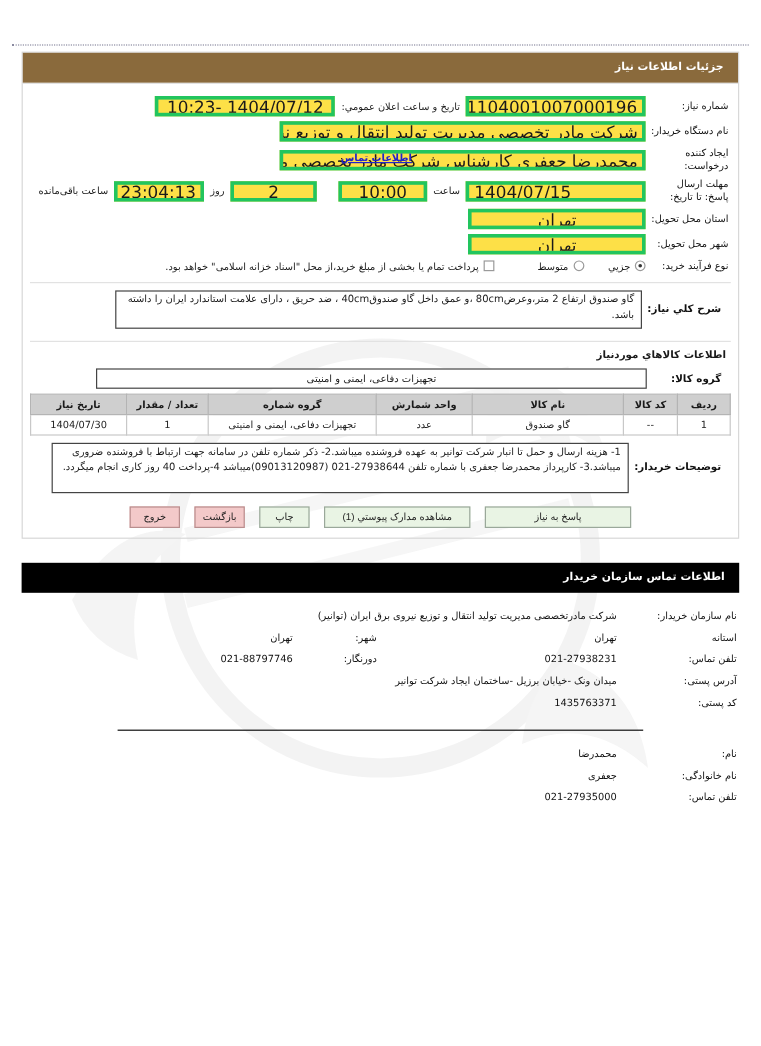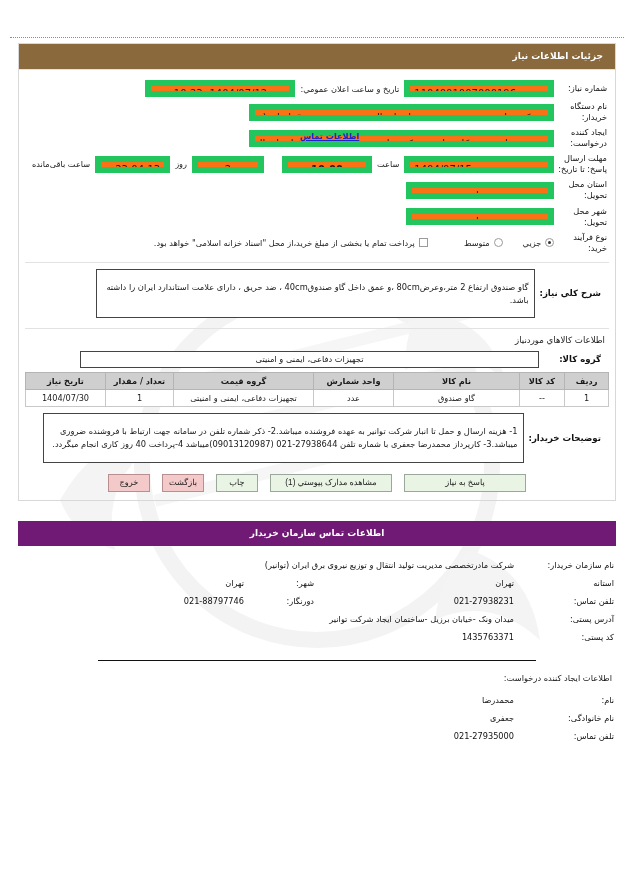--- a/index.html
+++ b/index.html
@@ -65,42 +65,42 @@
   table.form td { vertical-align: middle; padding: 2px 2px; }
   td.lbl {
     width: 118px;
     text-align: right;
     padding-right: 8px;
     font-size: 8.2px;
     line-height: 1.35;
     color: #111;
   }
   .fld {
-    border: 6px solid #22c55e;
-    background: #f97316;
+    border: 3px solid #22c55e;
+    background: #fde047;
     height: 17px;
     line-height: 15px;
     padding: 0 4px;
-    font-size: 10px;
+    font-size: 14px;
     text-align: left;
     overflow: hidden;
     white-space: nowrap;
     display: block;
   }
   .fld.ta-right { text-align: right; }
   .fld.ta-center { text-align: center; }
   .inline-lbl {
     font-size: 8.2px;
     padding: 0 5px;
     white-space: nowrap;
   }
   .w-big   { width: 305px; }
   .w-num   { width: 150px; }
   .w-date  { width: 150px; }
-  .w-time  { width: 90px; font-weight: bold; }
+  .w-time  { width: 74px; }
   .w-days  { width: 72px; }
   .w-clock { width: 75px; padding-left: 24px; }
   .w-city  { width: 148px; }
 
   .row-flex { display: flex; align-items: center; justify-content: flex-start; }
 
   
   .creator-wrap { position: relative; }
   .creator-link {
     position: absolute;
@@ -133,33 +133,33 @@
 
   
   .sep { border-top: 1px solid #e2e2e2; margin: 6px 0 0 0; }
   .sect-lbl {
     font-weight: bold; font-size: 8.6px; white-space: nowrap;
     padding-right: 6px;
   }
   .desc-box {
     border: 1px solid #444; background: #fff;
     font-size: 8.3px; line-height: 1.55;
-    padding: 11px 6px;
+    padding: 0 6px;
     text-align: right;
     min-height: 32px;
     margin-left: 16px;
   }
   .group-box {
     border: 1px solid #444; background: #fff;
     height: 17px; line-height: 15px;
     font-size: 8.3px; padding: 0 6px;
     text-align: center;
   }
   .block-title {
-    font-weight: normal; font-size: 8.6px;
+    font-weight: bold; font-size: 8.6px;
     padding: 6px 4px 4px 4px;
   }
 
   
   table.goods {
     width: 100%; border-collapse: collapse;
     margin-top: 2px;
     font-size: 8.2px;
   }
   table.goods th {
@@ -197,25 +197,24 @@
   }
   .btn.wide { min-width: 122px; }
   .btn.sm   { min-width: 42px; }
   .btn.danger {
     background: #f3c9c9;
     border-color: #b98e8e;
   }
 
   
   .contact-head {
-    background: #701a75;
+    background: #000000;
     color: #fff; font-weight: bold; font-size: 9px;
     padding: 7px 12px 8px 12px;
     margin: 20px 10px 0 10px;
-    text-align: center;
   }
   .contact-body { padding: 10px 10px 4px 10px; }
   table.contact { width: 100%; border-collapse: collapse; font-size: 8.2px; }
   table.contact td { padding: 4px 2px; vertical-align: top; }
   td.ck { width: 100px; text-align: right; padding-right: 8px; font-weight: normal; color:#111;}
   td.cv { text-align: right; color: #111; }
   td.ck2 { width: 70px; text-align: right; color:#111; }
   .hr-black {
     border: none; border-top: 1px solid #111;
     margin: 14px 80px 10px 80px;
@@ -367,21 +366,21 @@
       </tbody>
         </table>
 
       <table class="goods">
         <thead>
           <tr>
             <th style="width:44px">ردیف</th>
             <th style="width:45px">کد کالا</th>
             <th>نام کالا</th>
             <th style="width:80px">واحد شمارش</th>
-            <th style="width:140px">گروه قیمت</th>
+            <th style="width:140px">گروه شماره</th>
             <th style="width:68px">تعداد / مقدار</th>
             <th style="width:80px">تاریخ نیاز</th>
           </tr>
         </thead>
         <tbody>
           <tr>
             <td>1</td>
             <td>--</td>
             <td>گاو صندوق</td>
             <td>عدد</td>
@@ -443,21 +442,20 @@
       </tr>
       <tr>
         <td class="ck">کد پستی:</td>
         <td class="cv" colspan="3">1435763371</td>
       </tr>
     </tbody>
       </table>
 
     <hr class="hr-black">
 
-    <div class="sub-title">اطلاعات ایجاد کننده درخواست:</div>
 
     <table class="contact">
       <tbody>
           <tr>
         <td class="ck">نام:</td>
         <td class="cv">محمدرضا</td>
       </tr>
       <tr>
         <td class="ck">نام خانوادگی:</td>
         <td class="cv">جعفری</td>

